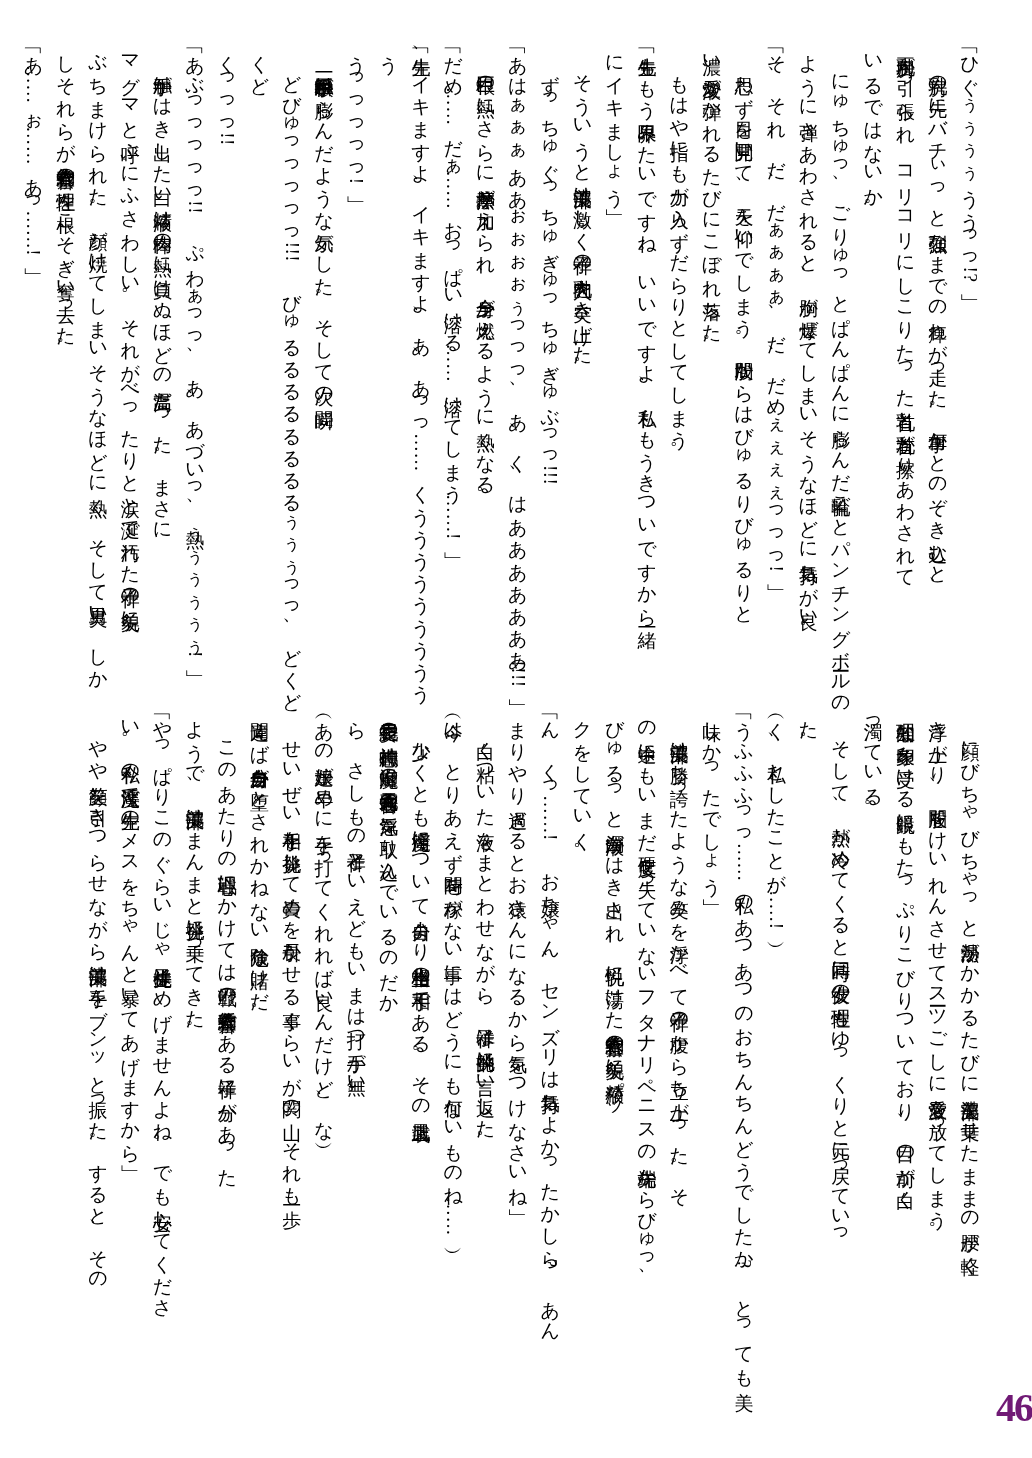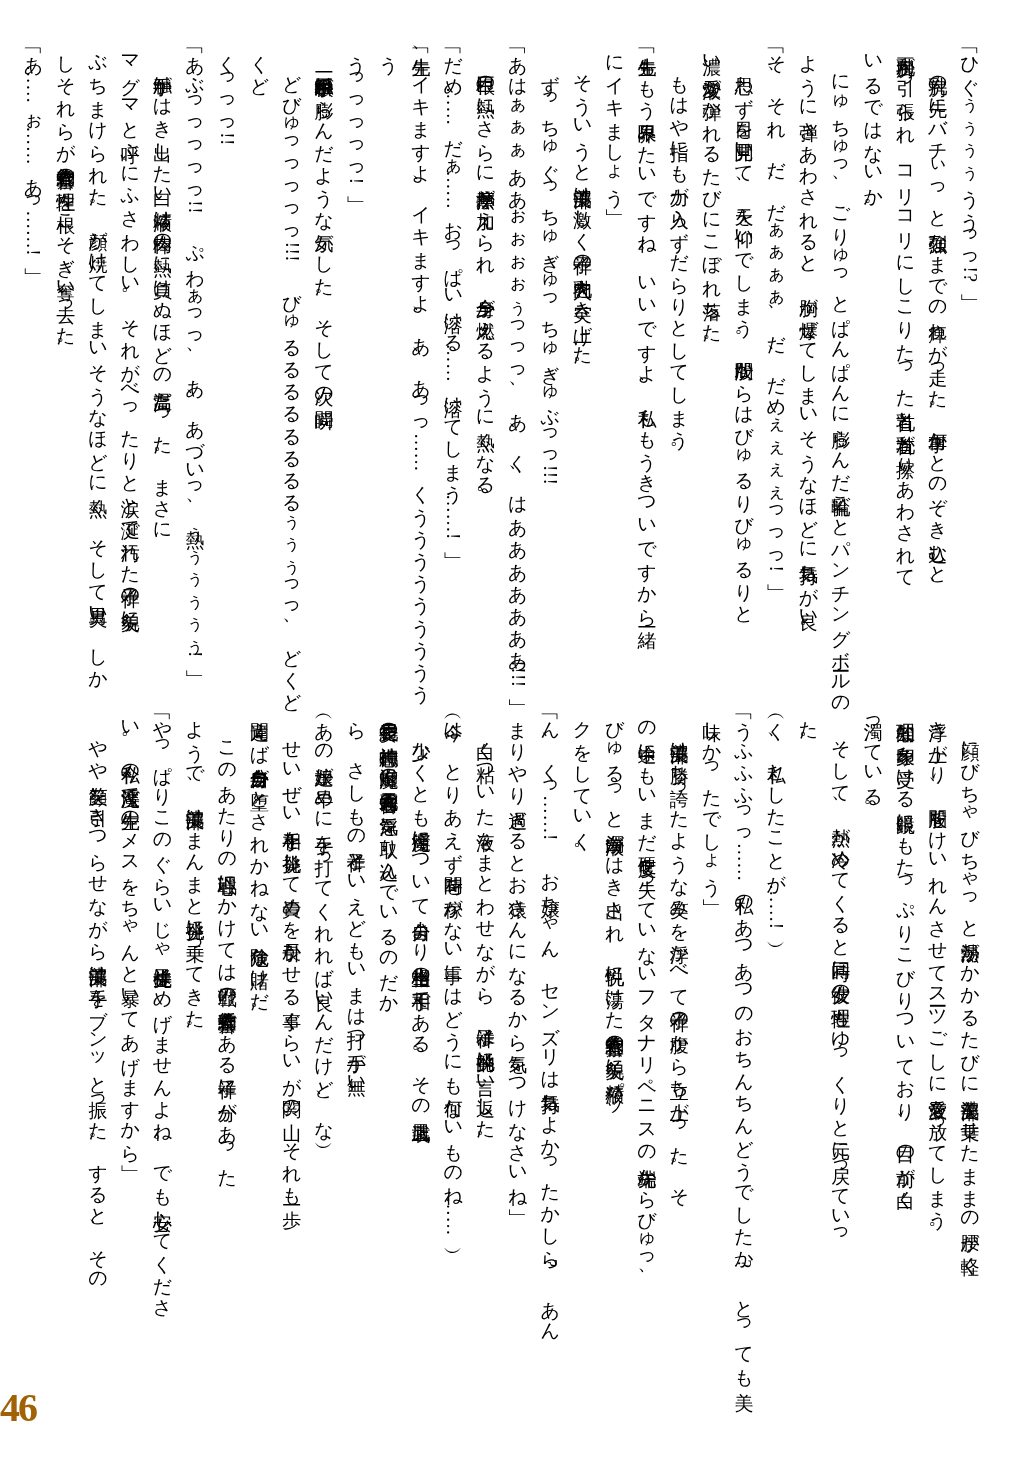--- a/index.html
+++ b/index.html
@@ -30,26 +30,26 @@
   #block-top    { top: 42px; }
   #block-bottom { top: 708px; }
   .text-line {
     height: 672px;
   }
   .page-number {
     position: absolute;
     top: 1384px;
     left: 0;
     width: 100%;
-    text-align: left;
+    text-align: right;
     font-size: 40px;
     font-weight: bold;
     letter-spacing: -2px;
     font-family: "Liberation Serif", "DejaVu Serif", serif;
-    color: #a16207;
+    color: #701a75;
   }
 </style>
 </head>
 <body>
 
 <div class="page">
   <div id="block-top" class="text-block"><div class="text-line">「ひぐぅぅぅぅううっっ!?」</div><div class="text-line">　乳房の先にバチぃっと強烈なまでの痺れが走った。何事かとのぞき込むと、</div><div class="text-line">両乳房が引っ張られ、コリコリにしこりたった乳首と乳首が擦りあわされて</div><div class="text-line">いるではないか。</div><div class="text-line">　にゅちゅっ、ごりゅっとぱんぱんに膨らんだ乳輪ごとパンチングボールの</div><div class="text-line">ように弾きあわされると、胸が爆ぜてしまいそうなほどに気持ちが良い。</div><div class="text-line">「そ、それ、だ、だぁぁぁぁ、だ、だめぇぇぇぇっっっ!」</div><div class="text-line">　思わず目を見開いて、天を仰いでしまう。股間からはびゅるりびゅるりと</div><div class="text-line">濃い愛液が弾かれるたびにこぼれ落ちた。</div><div class="text-line">　もはや指にも力が入らずだらりとしてしまう。</div><div class="text-line">「先生ももう限界みたいですね。いいですよ、私ももうきついですから一緒</div><div class="text-line">にイキましょう」</div><div class="text-line">　そういうと美濃部は激しく祥子の乳肉穴を突き上げた。</div><div class="text-line">　ずっちゅぐっちゅぎゅっちゅぎゅぶっっ!!!</div><div class="text-line">「あはぁぁぁああぉぉぉぉぅっっっ、あ、く、はあああああああ!!!!」</div><div class="text-line">　巨根の熱にさらに摩擦熱が加えられ、全身が燃えるように熱くなる。</div><div class="text-line">「だめ……だぁ……おっぱい溶ける……溶けてしまう……!」</div><div class="text-line">「先生、イキますよ、イキますよ、あ、あっっ……くうううううううううう</div><div class="text-line">うっっっっっ!」</div><div class="text-line">　一瞬触手巨根が膨らんだような気がした。そして次の瞬間。</div><div class="text-line">　どびゅっっっっっ!!!　びゅるるるるるるるるぅぅぅっっ、どくどくど</div><div class="text-line">くっっっ!!</div><div class="text-line">「あぶっっっっっ!!　ぷわぁっっ、あ、あづいっ、熱ぅぅぅぅぅぅ!」</div><div class="text-line">　触手がはき出した白い精液は肉棒の熱に負けぬほどの高温だった。まさに</div><div class="text-line">マグマと呼ぶにふさわしい。それがべったりと涙と涎で汚れた祥子の美貌に</div><div class="text-line">ぶちまけられた。顔が焼けてしまいそうなほどに熱く、そして男臭い。しか</div><div class="text-line">しそれらが条約査察官の理性を根こそぎ奪い去った。</div><div class="text-line">「あ……ぉ……あっ……!」</div></div>
 
   <div id="block-bottom" class="text-block"><div class="text-line">　顔にびちゃびちゃっと熱湯がかかるたびに美濃部を乗せたままの腰が軽く</div><div class="text-line">浮き上がり、股間をけいれんさせてスーツごしに愛液を放ってしまう。</div><div class="text-line">理知的な印象を受ける眼鏡にもたっぷりこびりついており、目の前が白く</div><div class="text-line">濁っている。</div><div class="text-line">　そして、熱が冷めてくると同時に彼女の理性もゆっくりと元に戻っていっ</div><div class="text-line">た。</div><div class="text-line">（く、私としたことが……!）</div><div class="text-line">「うふふふっっ……私のあつあつのおちんちんどうでしたか?　とっても美</div><div class="text-line">味しかったでしょう」</div><div class="text-line">　美濃部は勝ち誇ったような笑みを浮かべて祥子の腹から立ち上がった。そ</div><div class="text-line">の途中にもいまだ硬度を失っていないフタナリペニスの先端からびゅっ、</div><div class="text-line">びゅるっと白濁液がはき出され、乳悦に蕩けた条約査察官の美貌に精液パッ</div><div class="text-line">クをしていく。</div><div class="text-line">「ん、くっ……!　お嬢ちゃん、センズリは気持ちよかったかしら?　あん</div><div class="text-line">まりやり過ぎるとお猿さんになるから気をつけなさいね」</div><div class="text-line">　白く粘ついた液をまとわせながら、祥子は挑発的に言い返した。</div><div class="text-line">（今は、とりあえず時間を稼がない事にはどうにも何ないものね……）</div><div class="text-line">　少なくとも淫魔術について自分より相当格上の相手である。その上武装風</div><div class="text-line">紀委員長の神崎志鶴、退魔師の北霧天音両名の淫気を取り込んでいるのだか</div><div class="text-line">ら、さしもの祥子といえどもいまは打つ手が無い。</div><div class="text-line">（あの娘達が早めに手を打ってくれれば良いんだけど、な）</div><div class="text-line">　せいぜい相手を挑発して責めを長引かせる事ぐらいが関の山。それも一歩</div><div class="text-line">間違えば自分自身が堕とされかねない危険な賭けだ。</div><div class="text-line">　このあたりの心理戦にかけては歴戦の条約査察官である祥子に分があった</div><div class="text-line">ようで、美濃部はまんまと挑発に乗ってきた。</div><div class="text-line">「やっぱりこのぐらいじゃ祥子先生はめげませんよね。でも安心してくださ</div><div class="text-line">い。今私の淫魔法で先生のメスをちゃんと暴いてあげますから」</div><div class="text-line">　やや笑顔を引きつらせながら美濃部は手をブンッと振った。すると、その</div></div>
 

